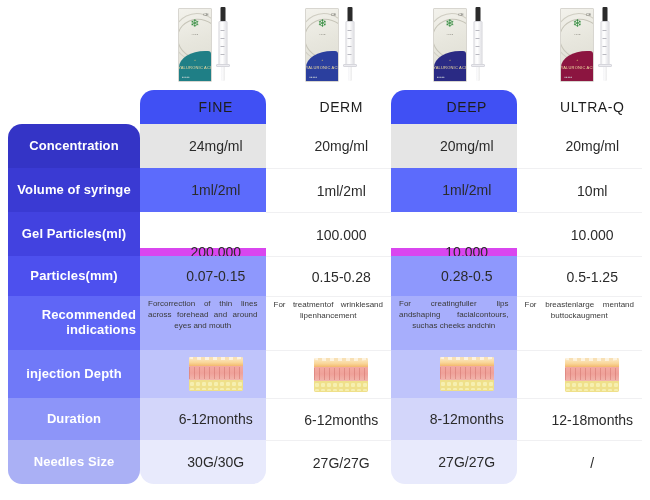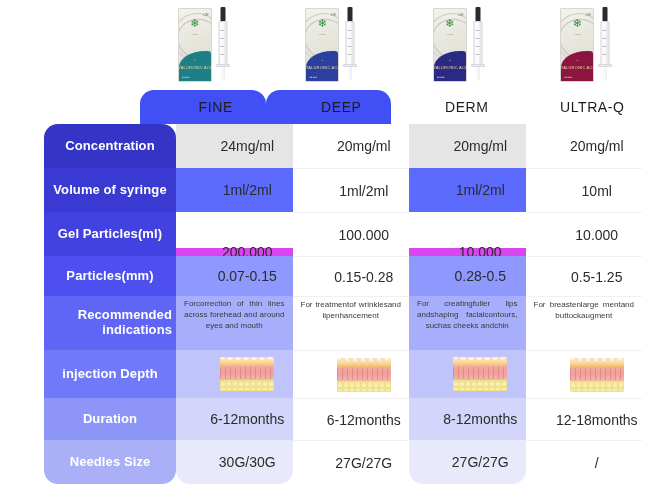--- a/index.html
+++ b/index.html
@@ -176,21 +176,20 @@
     padding: 2px 4px;
   }
   .label-cell {
     width: 132px;
     flex: 0 0 132px;
     color: #ffffff;
     font-size: 13px;
     font-weight: 700;
     letter-spacing: .1px;
     line-height: 1.15;
-    margin-left: 36px;
   }
   .data-cell {
     flex: 1 1 0;
     font-size: 14px;
     color: #2b2b2b;
     padding-left: 30px;
   }
   .data-cell.head {
     font-size: 14px;
     letter-spacing: .6px;
@@ -385,22 +384,22 @@
         <div class="syr-tip"></div>
       </div>
     </div>
   </div>
 
   <div class="table">
 
     <div class="row" style="height:34px">
       <div class="spacer-cell"></div>
       <div class="cell data-cell head hl-head rtop">FINE</div>
+      <div class="cell data-cell head plain">DERM</div>
       <div class="cell data-cell head hl-head rtop">DEEP</div>
-      <div class="cell data-cell head plain">DERM</div>
       <div class="cell data-cell head plain">ULTRA-Q</div>
     </div>
 
     <div class="row" style="height:44px">
       <div class="cell label-cell lb-0 rtop">Concentration</div>
       <div class="cell data-cell hl-0">24mg/ml</div>
       <div class="cell data-cell plain">20mg/ml</div>
       <div class="cell data-cell hl-0">20mg/ml</div>
       <div class="cell data-cell plain">20mg/ml</div>
     </div>

